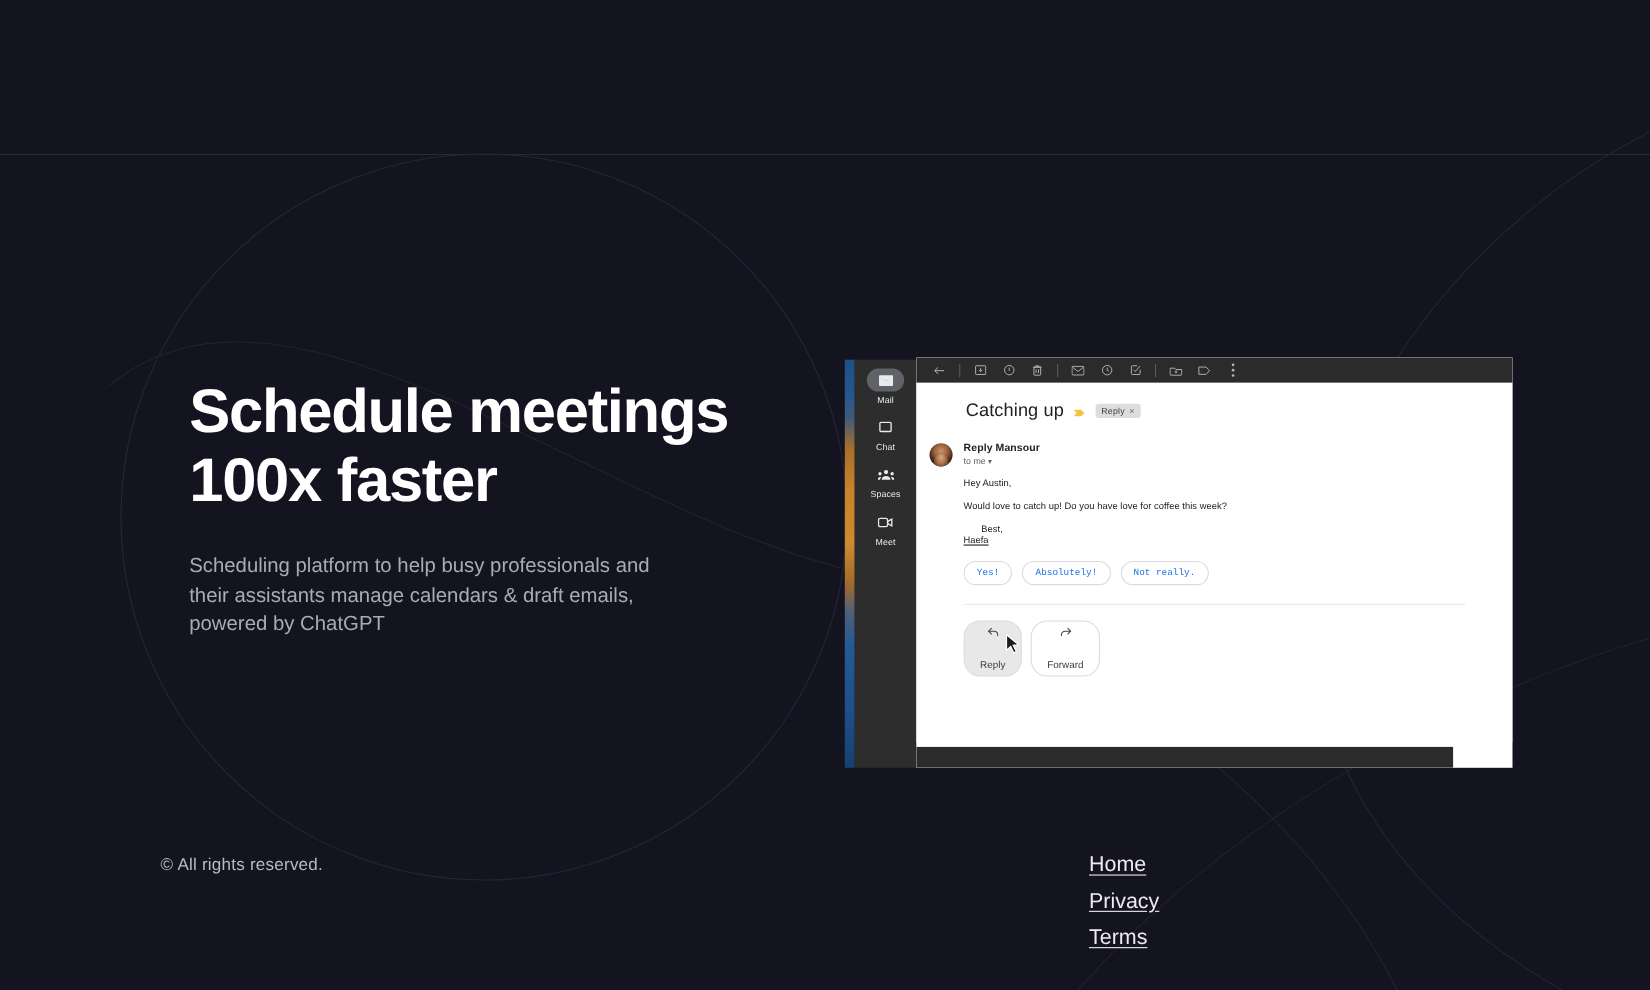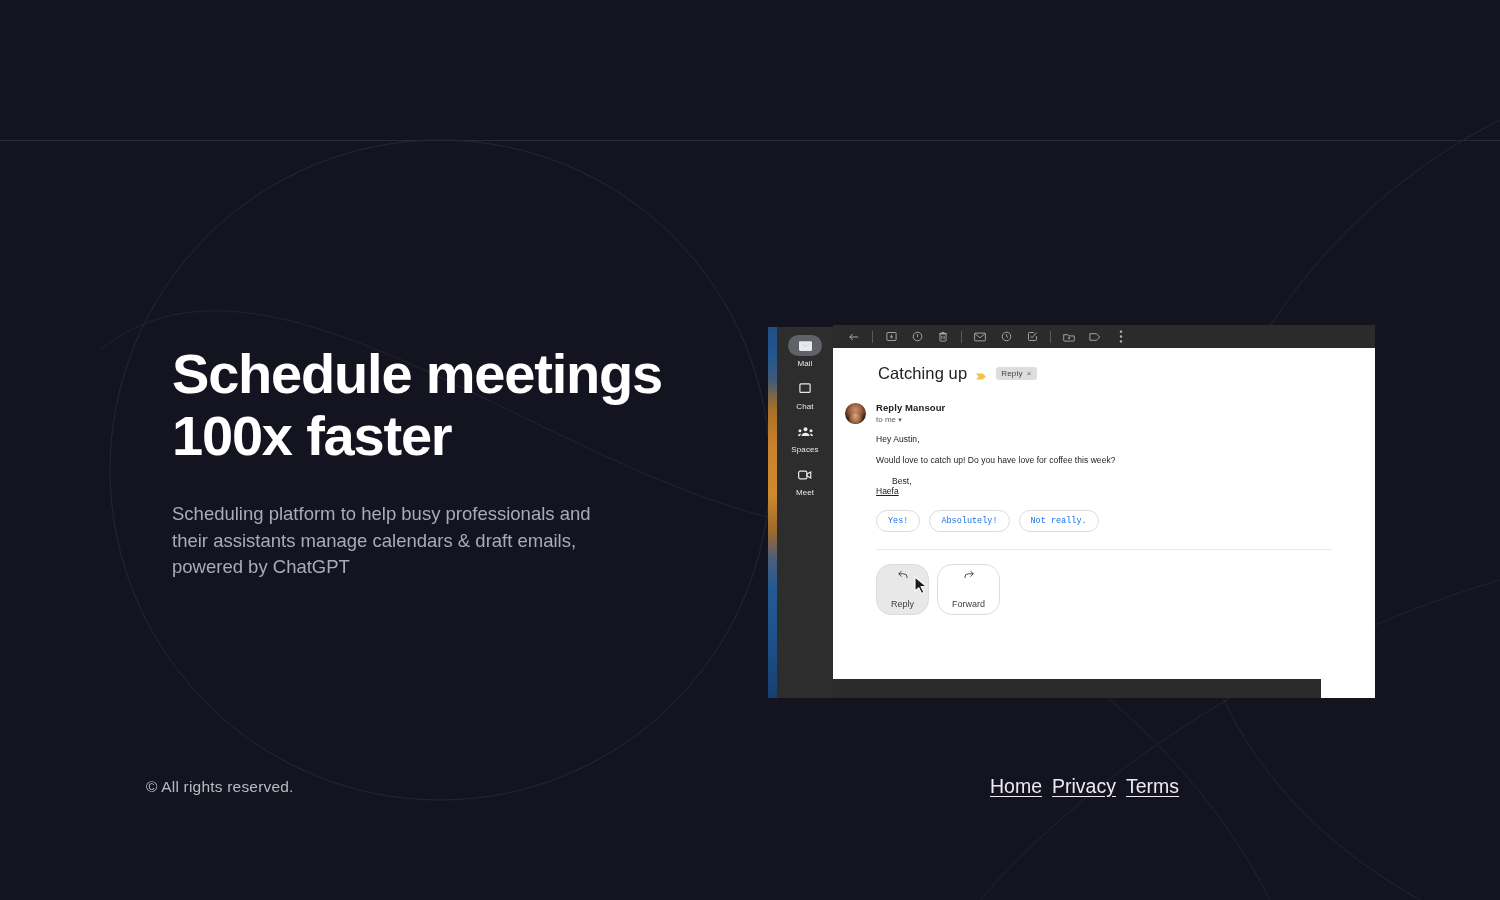--- a/index.html
+++ b/index.html
@@ -40,21 +40,21 @@
     white-space:nowrap;
   }
 
   
   .footer-copy {
     position:absolute; left:146px; top:758px; z-index:3;
     font-size:15.5px; color:#b9bac2; letter-spacing:.2px;
   }
   .footer-nav {
     position:absolute; left:990px; top:755px; z-index:3;
-    display:flex; gap:10px; align-items:baseline;
+    display:flex; gap:10px; align-items:baseline;flex-direction:column;
   }
   .footer-nav a {
     font-size:19.5px; color:#eceaf2; text-decoration:underline;
     text-underline-offset:3px; cursor:pointer;
   }
 
   
   .gmail-mock {
     position:absolute; left:768px; top:305px;
     width:553px; height:373px; z-index:4;

